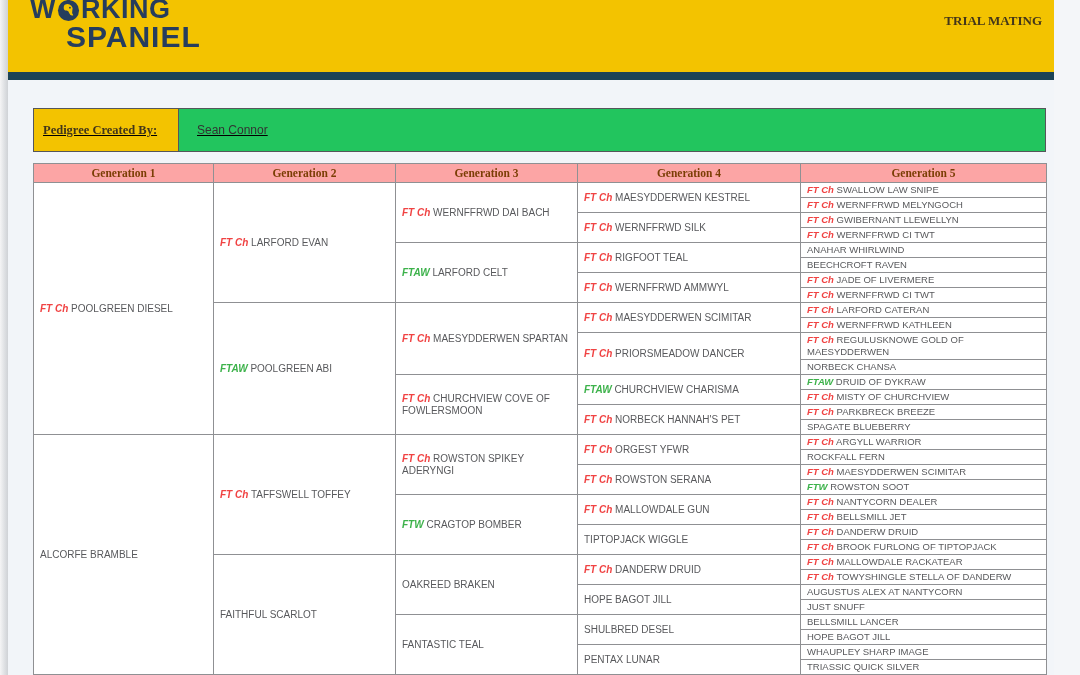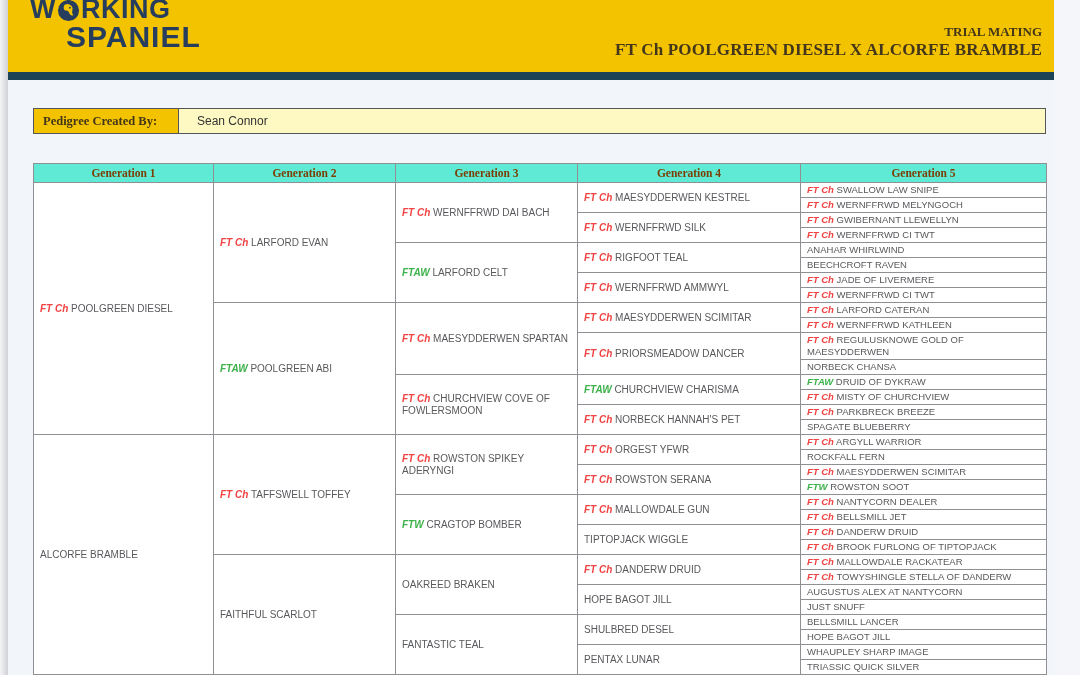--- a/index.html
+++ b/index.html
@@ -14,39 +14,39 @@
   
   .banner { position:absolute; left:0; top:0; width:1046px; height:72px; background:#f3c300; }
   .teal-bar { position:absolute; left:0; top:72px; width:1046px; height:8px; background:#1c4356; }
 
   .logo { position:absolute; left:22px; top:-3px; color:#263d5d; font-weight:bold;
     font-family:"Liberation Sans", sans-serif; line-height:0.95; letter-spacing:0.5px; }
   .logo .l1 { font-size:27px; display:flex; align-items:center; }
   .logo .l2 { font-size:30px; letter-spacing:1px;margin-left:36px; }
   .logo-o { display:inline-block; width:23px; height:23px; margin:2px 1px 0 1px; }
 
-  .banner-title { position:absolute; right:12px; top:24px; text-align:right;
+  .banner-title { position:absolute; right:12px; top:13px; text-align:right;
     font-family:"Liberation Serif", serif; font-weight:bold; color:#43361a; }
   .banner-title .t1 { font-size:13px; }
   .banner-title .t2 { font-size:17px; letter-spacing:0.2px; }
 
   
-  .created-bar { position:absolute; left:25px; top:108px; width:1013px; height:26px;
-    border:1px solid #55565a; background:#fef9c3; display:flex; }
+  .created-bar { position:absolute; left:25px; top:108px; width:1013px; height:44px;
+    border:1px solid #55565a; background:#22c55e; display:flex;text-decoration:underline; }
   .created-label { width:145px; background:#f3c300; border-right:1px solid #55565a;
     font-family:"Liberation Serif", serif; font-weight:bold; font-size:12.5px; color:#43361a;
     display:flex; align-items:center; padding-left:9px; }
   .created-input { flex:1; border:none; outline:none; font-family:"Liberation Sans", sans-serif;
     font-size:12px; color:#333; padding-left:18px; background:transparent; }
 
   
   .ped-wrap { position:absolute; left:25px; top:163px; width:1013px; }
   table.ped { border-collapse:collapse; table-layout:fixed; width:1013px; }
   table.ped th, table.ped td { border:1px solid #8f9093; }
-  table.ped th { background:#5eead4; font-family:"Liberation Serif", serif; font-weight:bold;
+  table.ped th { background:#fca5a5; font-family:"Liberation Serif", serif; font-weight:bold;
     font-size:11.5px; color:#7b3e05; height:19px; text-align:center; }
   table.ped td { background:#ffffff; vertical-align:middle; padding:1px 4px 1px 6px;
     color:#58595c; font-size:10px; line-height:12px; }
   table.ped td.gen5 { font-size:9.5px; height:13px; }
   .prefix { font-style:italic; font-weight:bold; }
   .prefix.red { color:#f04343; }
   .prefix.green { color:#3db24b; }
   .dogname { color:#58595c; }
 </style>
 </head>
@@ -65,21 +65,20 @@
               <circle cx="12" cy="12" r="11" fill="#263d5d"></circle>
               <path d="M8 6 q4 -2 7 1 q2 2 1 5 q-1 3 1 5 q-3 1 -4 -2 q-1 -3 -3 -3 q-3 0 -3 -3 q0 -2 1 -3z" fill="#f3c300"></path>
               <circle cx="13.5" cy="9" r="1" fill="#263d5d"></circle>
             </svg></span>
           <span>RKING</span>
       </div>
       <div class="l2">SPANIEL</div>
     </div>
     <div class="banner-title">
       <div class="t1">TRIAL MATING</div>
-      <div class="t2">FT Ch POOLGREEN DIESEL X ALCORFE BRAMBLE</div>
     </div>
   </div>
   <div class="teal-bar"></div>
 
   <div class="created-bar">
     <div class="created-label">Pedigree Created By:</div>
     <input class="created-input" type="text" value="Sean Connor" style="">
   </div>
 
   <div class="ped-wrap">

